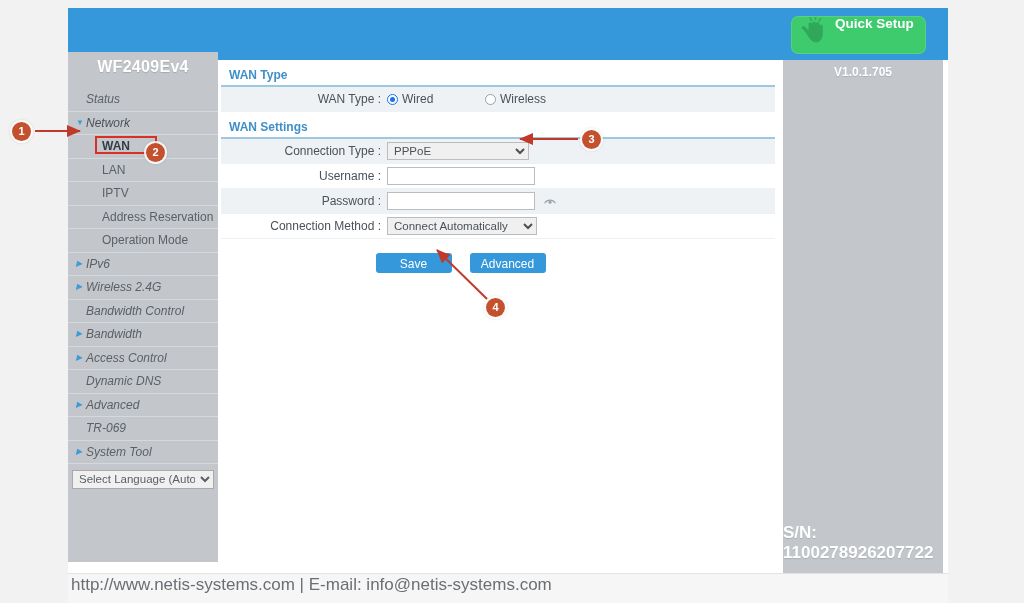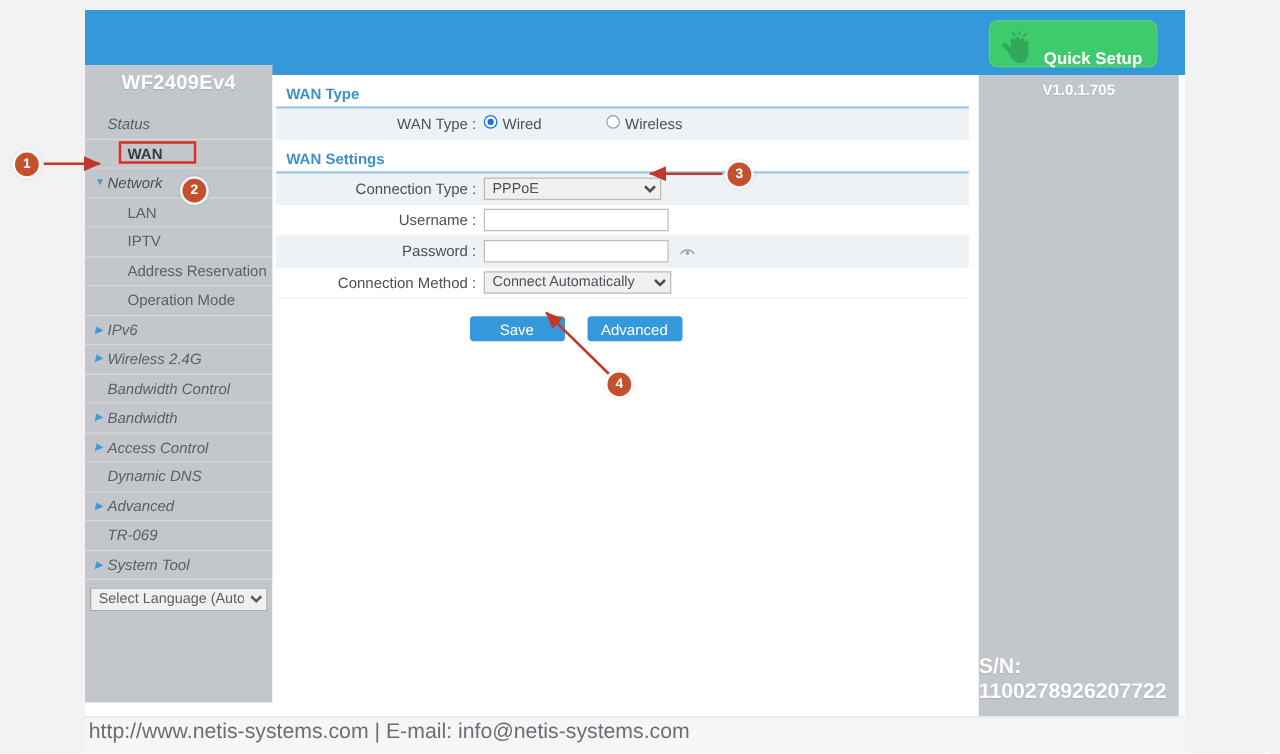--- a/index.html
+++ b/index.html
@@ -48,21 +48,21 @@
   .logo .reg {
     font-size: 12px;
     vertical-align: super;
   }
   .quick-setup {
     position: absolute; right: 22px; top: 8px;
     width: 135px; height: 38px;
     background: #3ecb6e;
     border-radius: 7px;
     display: flex;
-    align-items: flex-end;
+    align-items: flex-start;
     box-shadow: inset 0 0 0 1px rgba(255,255,255,0.12);
   }
   .quick-setup .qs-icon {
     width: 36px; height: 30px;
     margin-left: 6px;
     flex: 0 0 auto;
     display: flex; align-items: center; justify-content: center;
   }
   .quick-setup .qs-label {
     color: #ffffff;
@@ -171,20 +171,21 @@
     color: #4b5158;
     white-space: nowrap;
   }
   .row-field {
     flex: 1;
     display: flex;
     align-items: center;
   }
   .radio-opt {
     display: flex;
+    align-items: center;
     margin-right: 0;
     color: #4b5158;
     font-size: 12px;
     white-space: nowrap;
   }
   .radio-opt.first { width: 98px; }
   .radio-dot {
     width: 11px; height: 11px;
     border-radius: 50%;
     border: 1px solid #9aa0a6;
@@ -349,28 +350,28 @@
   </div>
 
   <div class="sidebar">
     <div class="model-name">WF2409Ev4</div>
 
     <div class="nav">
       <div class="nav-item lvl0">
         <span>Status</span>
       </div>
 
+      <div class="nav-item lvl0 parent">
+        <span class="nav-caret">▼</span>
+        <span>Network</span>
+      </div>
+
       <div class="nav-item lvl1 highlight">
         <span>WAN</span>
         <span class="nav-highlight-box"></span>
-      </div>
-
-      <div class="nav-item lvl0 parent">
-        <span class="nav-caret">▼</span>
-        <span>Network</span>
       </div>
 
       <div class="nav-item lvl1">
         <span>LAN</span>
       </div>
       <div class="nav-item lvl1">
         <span>IPTV</span>
       </div>
       <div class="nav-item lvl1">
         <span>Address Reservation</span>

